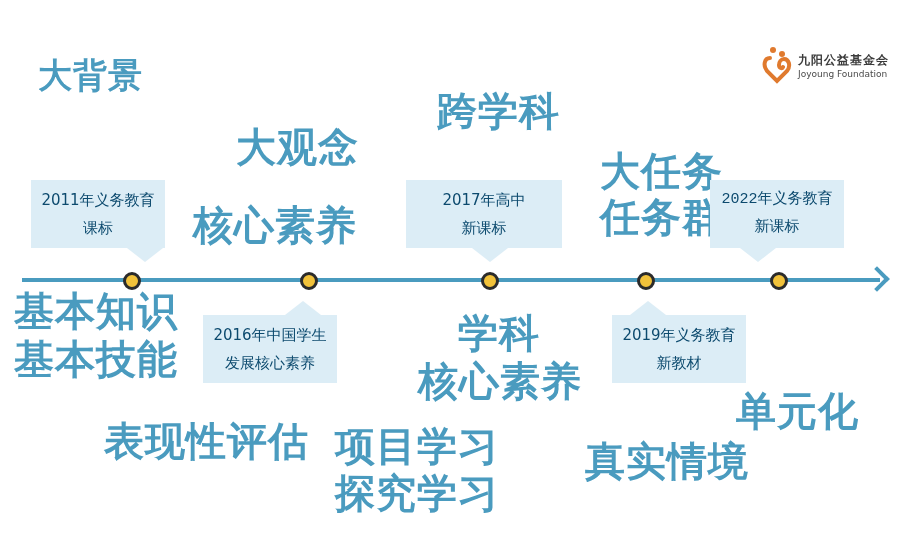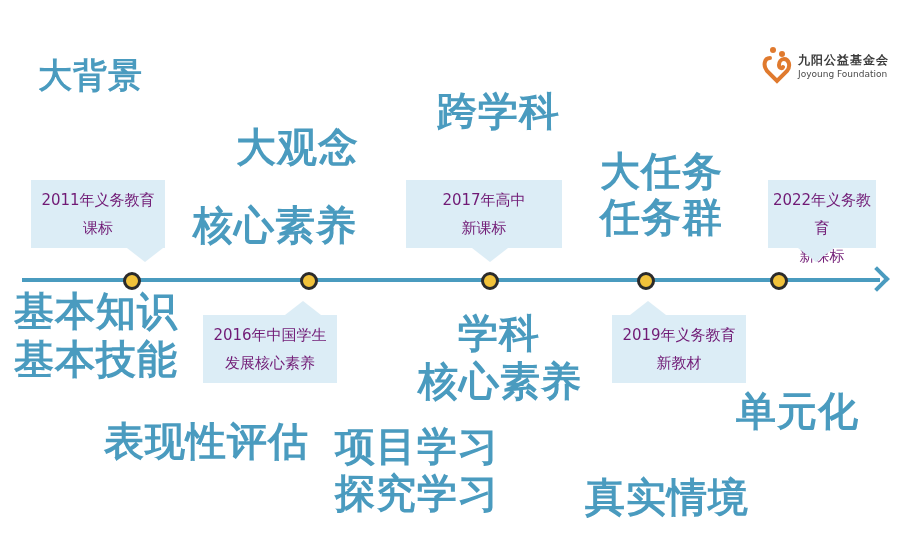--- a/index.html
+++ b/index.html
@@ -1,20 +1,20 @@
 <!DOCTYPE html>
 <html><head>
 <meta charset="utf-8">
 <style>
   html, body { margin:0; padding:0; }
   body { width:910px; height:545px; background:#ffffff; position:relative; overflow:hidden;
          font-family:"DejaVu Sans", "Liberation Sans", sans-serif; }
   .kw { position:absolute; color:#4a9bbf; font-weight:bold; line-height:1.05; letter-spacing:1px;
         font-family:"DejaVu Sans", sans-serif; white-space:nowrap; }
-  .callout { position:absolute; background:#dcedf6; color:#701a75; font-size:15px; line-height:28px;
+  .callout { position:absolute; background:#dcedf6; color:#0c4a6e; font-size:15px; line-height:28px;
              text-align:center; padding:6px 4px; box-sizing:border-box;
              font-family:"DejaVu Sans", "Liberation Sans", sans-serif; }
   .callout .tail { position:absolute; width:0; height:0; border-left:18px solid transparent; border-right:18px solid transparent; }
   .callout.up .tail { bottom:-14px; border-top:14px solid #dcedf6; }
   .callout.down .tail { top:-14px; border-bottom:14px solid #dcedf6; }
   .axis { position:absolute; left:22px; top:278px; width:858px; height:4px; background:#4a9bbf; }
   .arrowhead { position:absolute; left:868px; top:270px; width:14px; height:14px;
                border-top:4px solid #4a9bbf; border-right:4px solid #4a9bbf; transform:rotate(45deg); }
   .dot { position:absolute; width:12px; height:12px; border-radius:50%; background:#f2c23a; border:3px solid #2b2b2b; top:272px; }
   .logo { position:absolute; left:762px; top:46px; display:flex; align-items:center; }
@@ -48,21 +48,21 @@
 <div class="callout up" style="left:31px;top:180px;width:134px;height:68px;">
   <div>2011年义务教育</div>
   <div>课标</div>
   <span class="tail" style="left:96px;"></span>
 </div>
 <div class="callout up" style="left:406px;top:180px;width:156px;height:68px;">
   <div>2017年高中</div>
   <div>新课标</div>
   <span class="tail" style="left:66px;"></span>
 </div>
-<div class="callout up" style="left:768px;top:180px;width:108px;height:68px;">
+<div class="callout up" style="left:710px;top:180px;width:134px;height:68px;font-family:Liberation Mono, monospace;">
   <div>2022年义务教育</div>
   <div>新课标</div>
   <span class="tail" style="left:30px;"></span>
 </div>
 
 <div class="axis"></div>
 <div class="arrowhead"></div>
 <div class="dot" style="left:123px;"></div>
 <div class="dot" style="left:300px;"></div>
 <div class="dot" style="left:481px;"></div>
@@ -80,14 +80,14 @@
   <span class="tail" style="left:18px;"></span>
 </div>
 
 <div class="kw" style="left:14px;top:290px;font-size:40px;">基本知识</div>
 <div class="kw" style="left:14px;top:338px;font-size:40px;">基本技能</div>
 <div class="kw" style="left:458px;top:312px;font-size:40px;">学科</div>
 <div class="kw" style="left:418px;top:360px;font-size:40px;">核心素养</div>
 <div class="kw" style="left:93px;top:420px;font-size:40px;margin-left:11px;">表现性评估</div>
 <div class="kw" style="left:335px;top:425px;font-size:40px;">项目学习</div>
 <div class="kw" style="left:335px;top:472px;font-size:40px;">探究学习</div>
-<div class="kw" style="left:585px;top:440px;font-size:40px;margin-top:36px;">真实情境</div>
+<div class="kw" style="left:585px;top:440px;font-size:40px;">真实情境</div>
 <div class="kw" style="left:736px;top:390px;font-size:40px;">单元化</div>
 
 </body></html>

